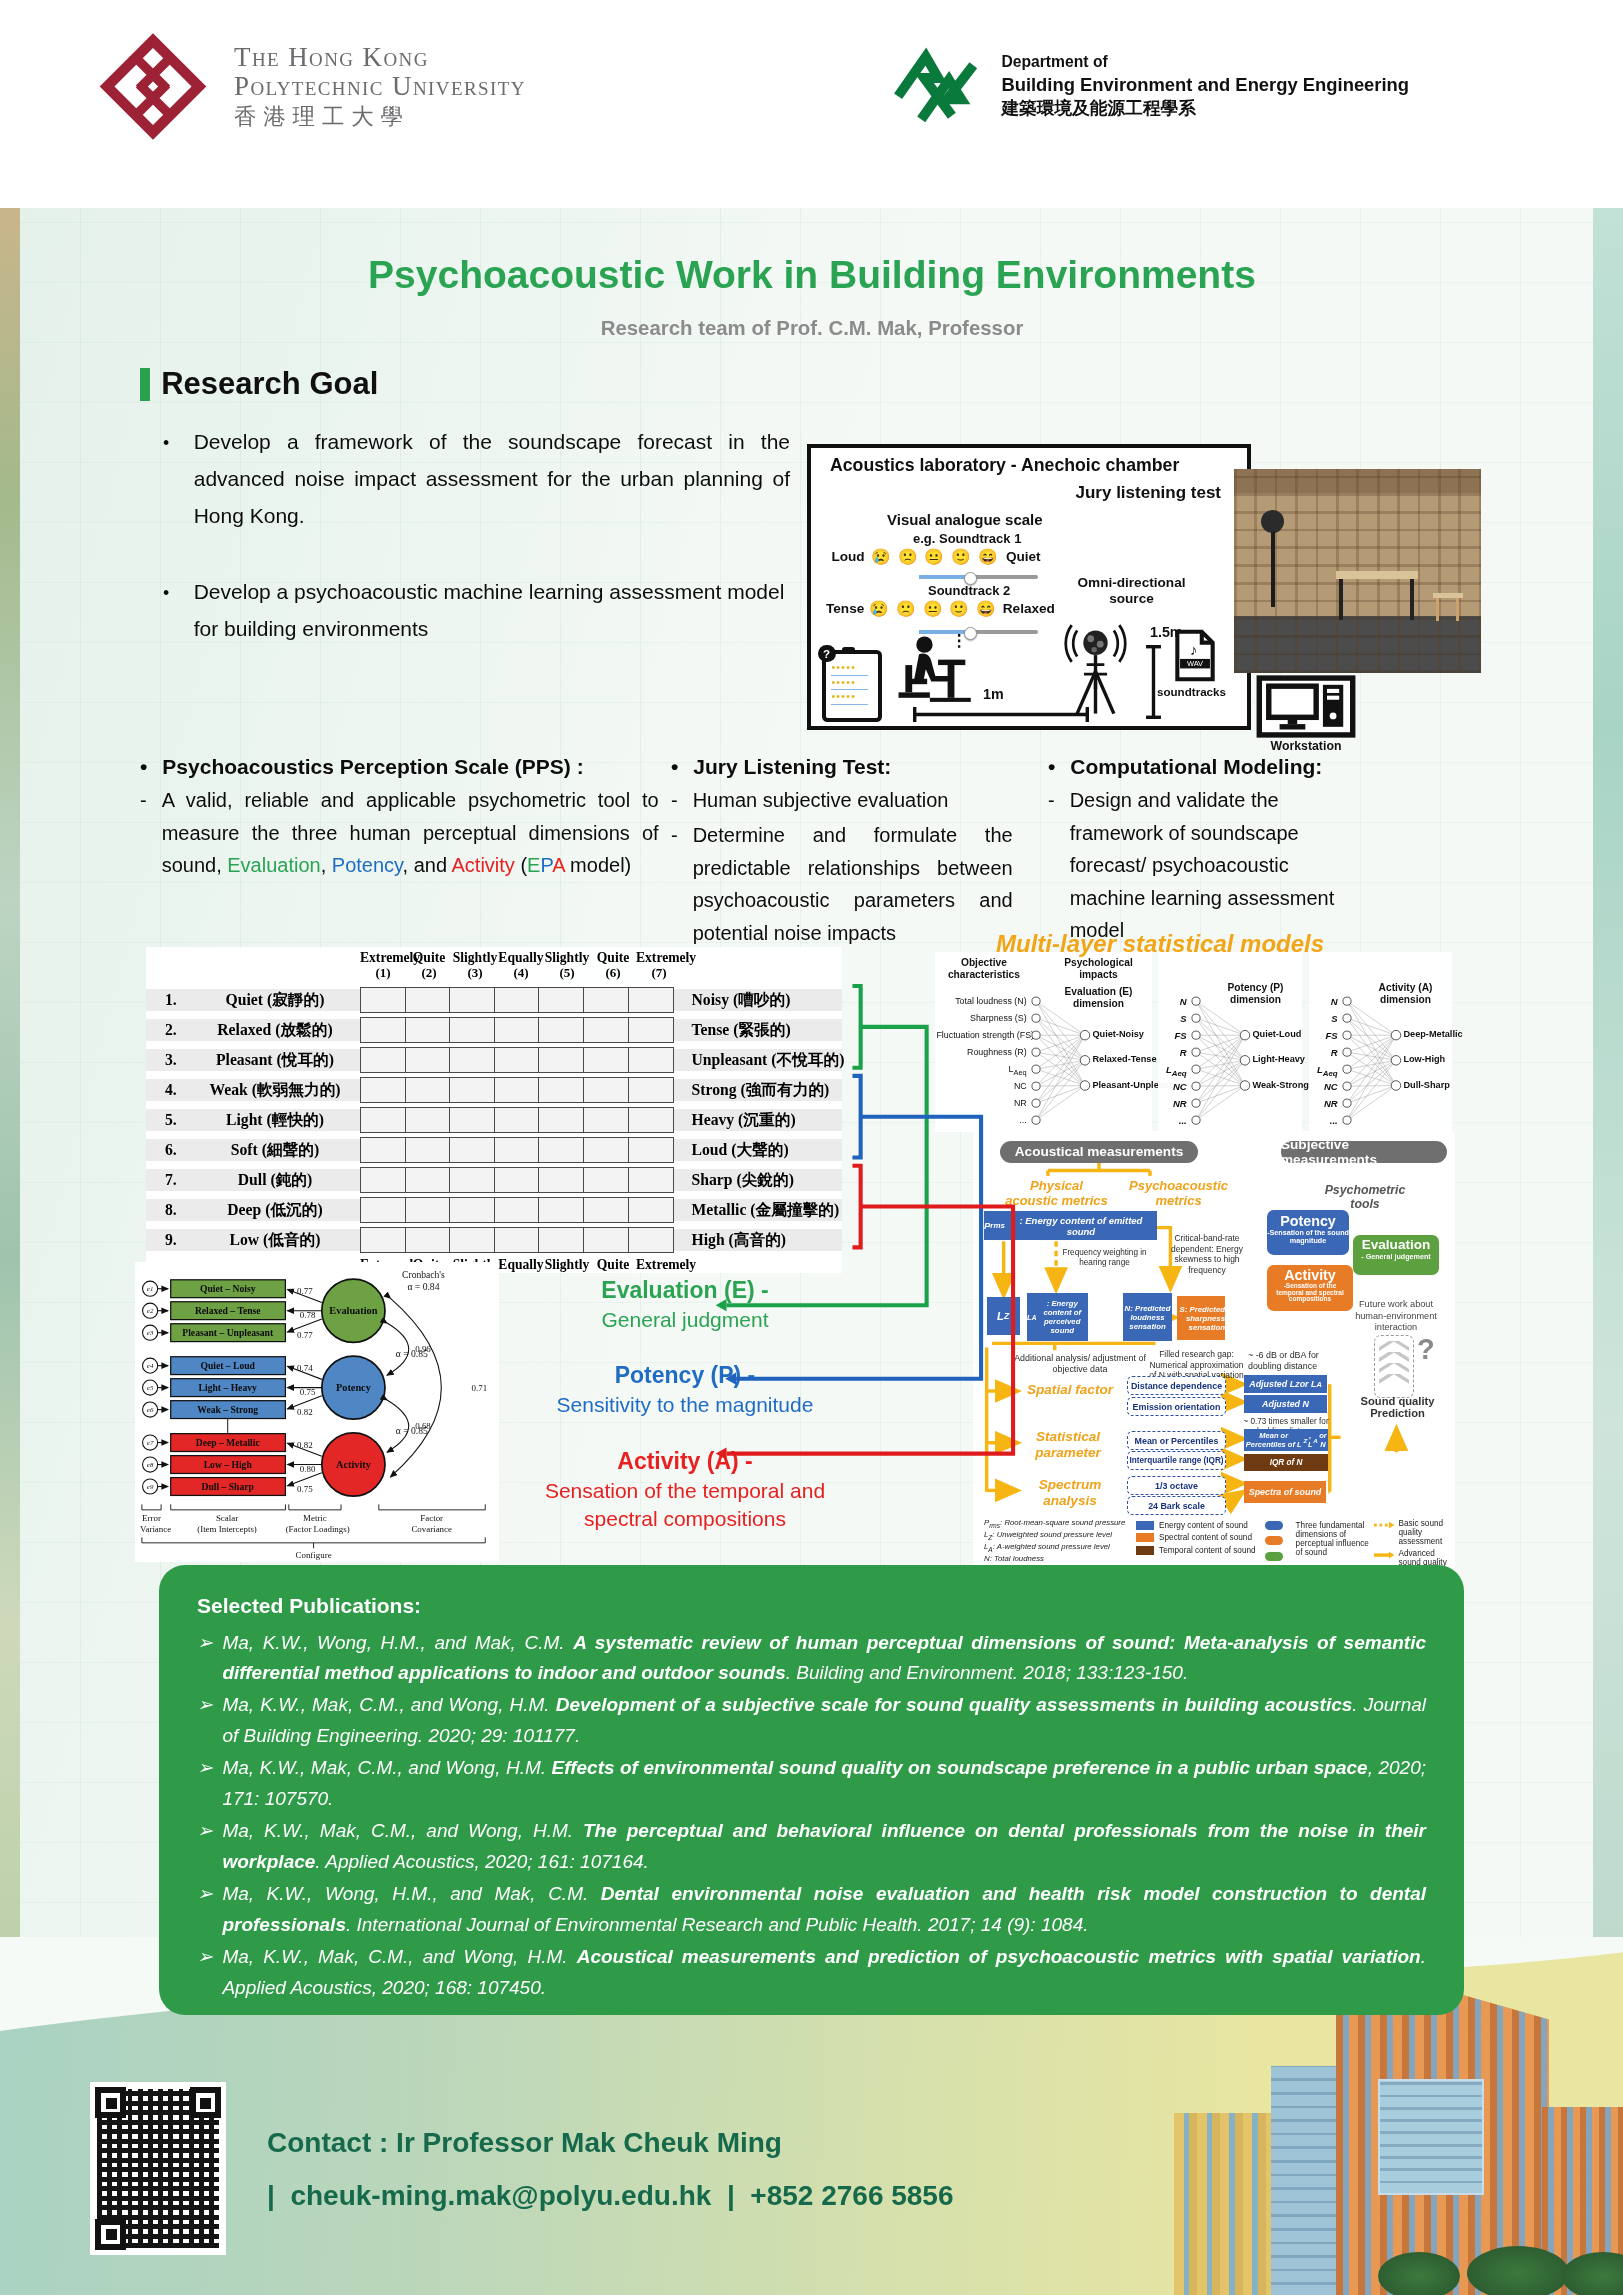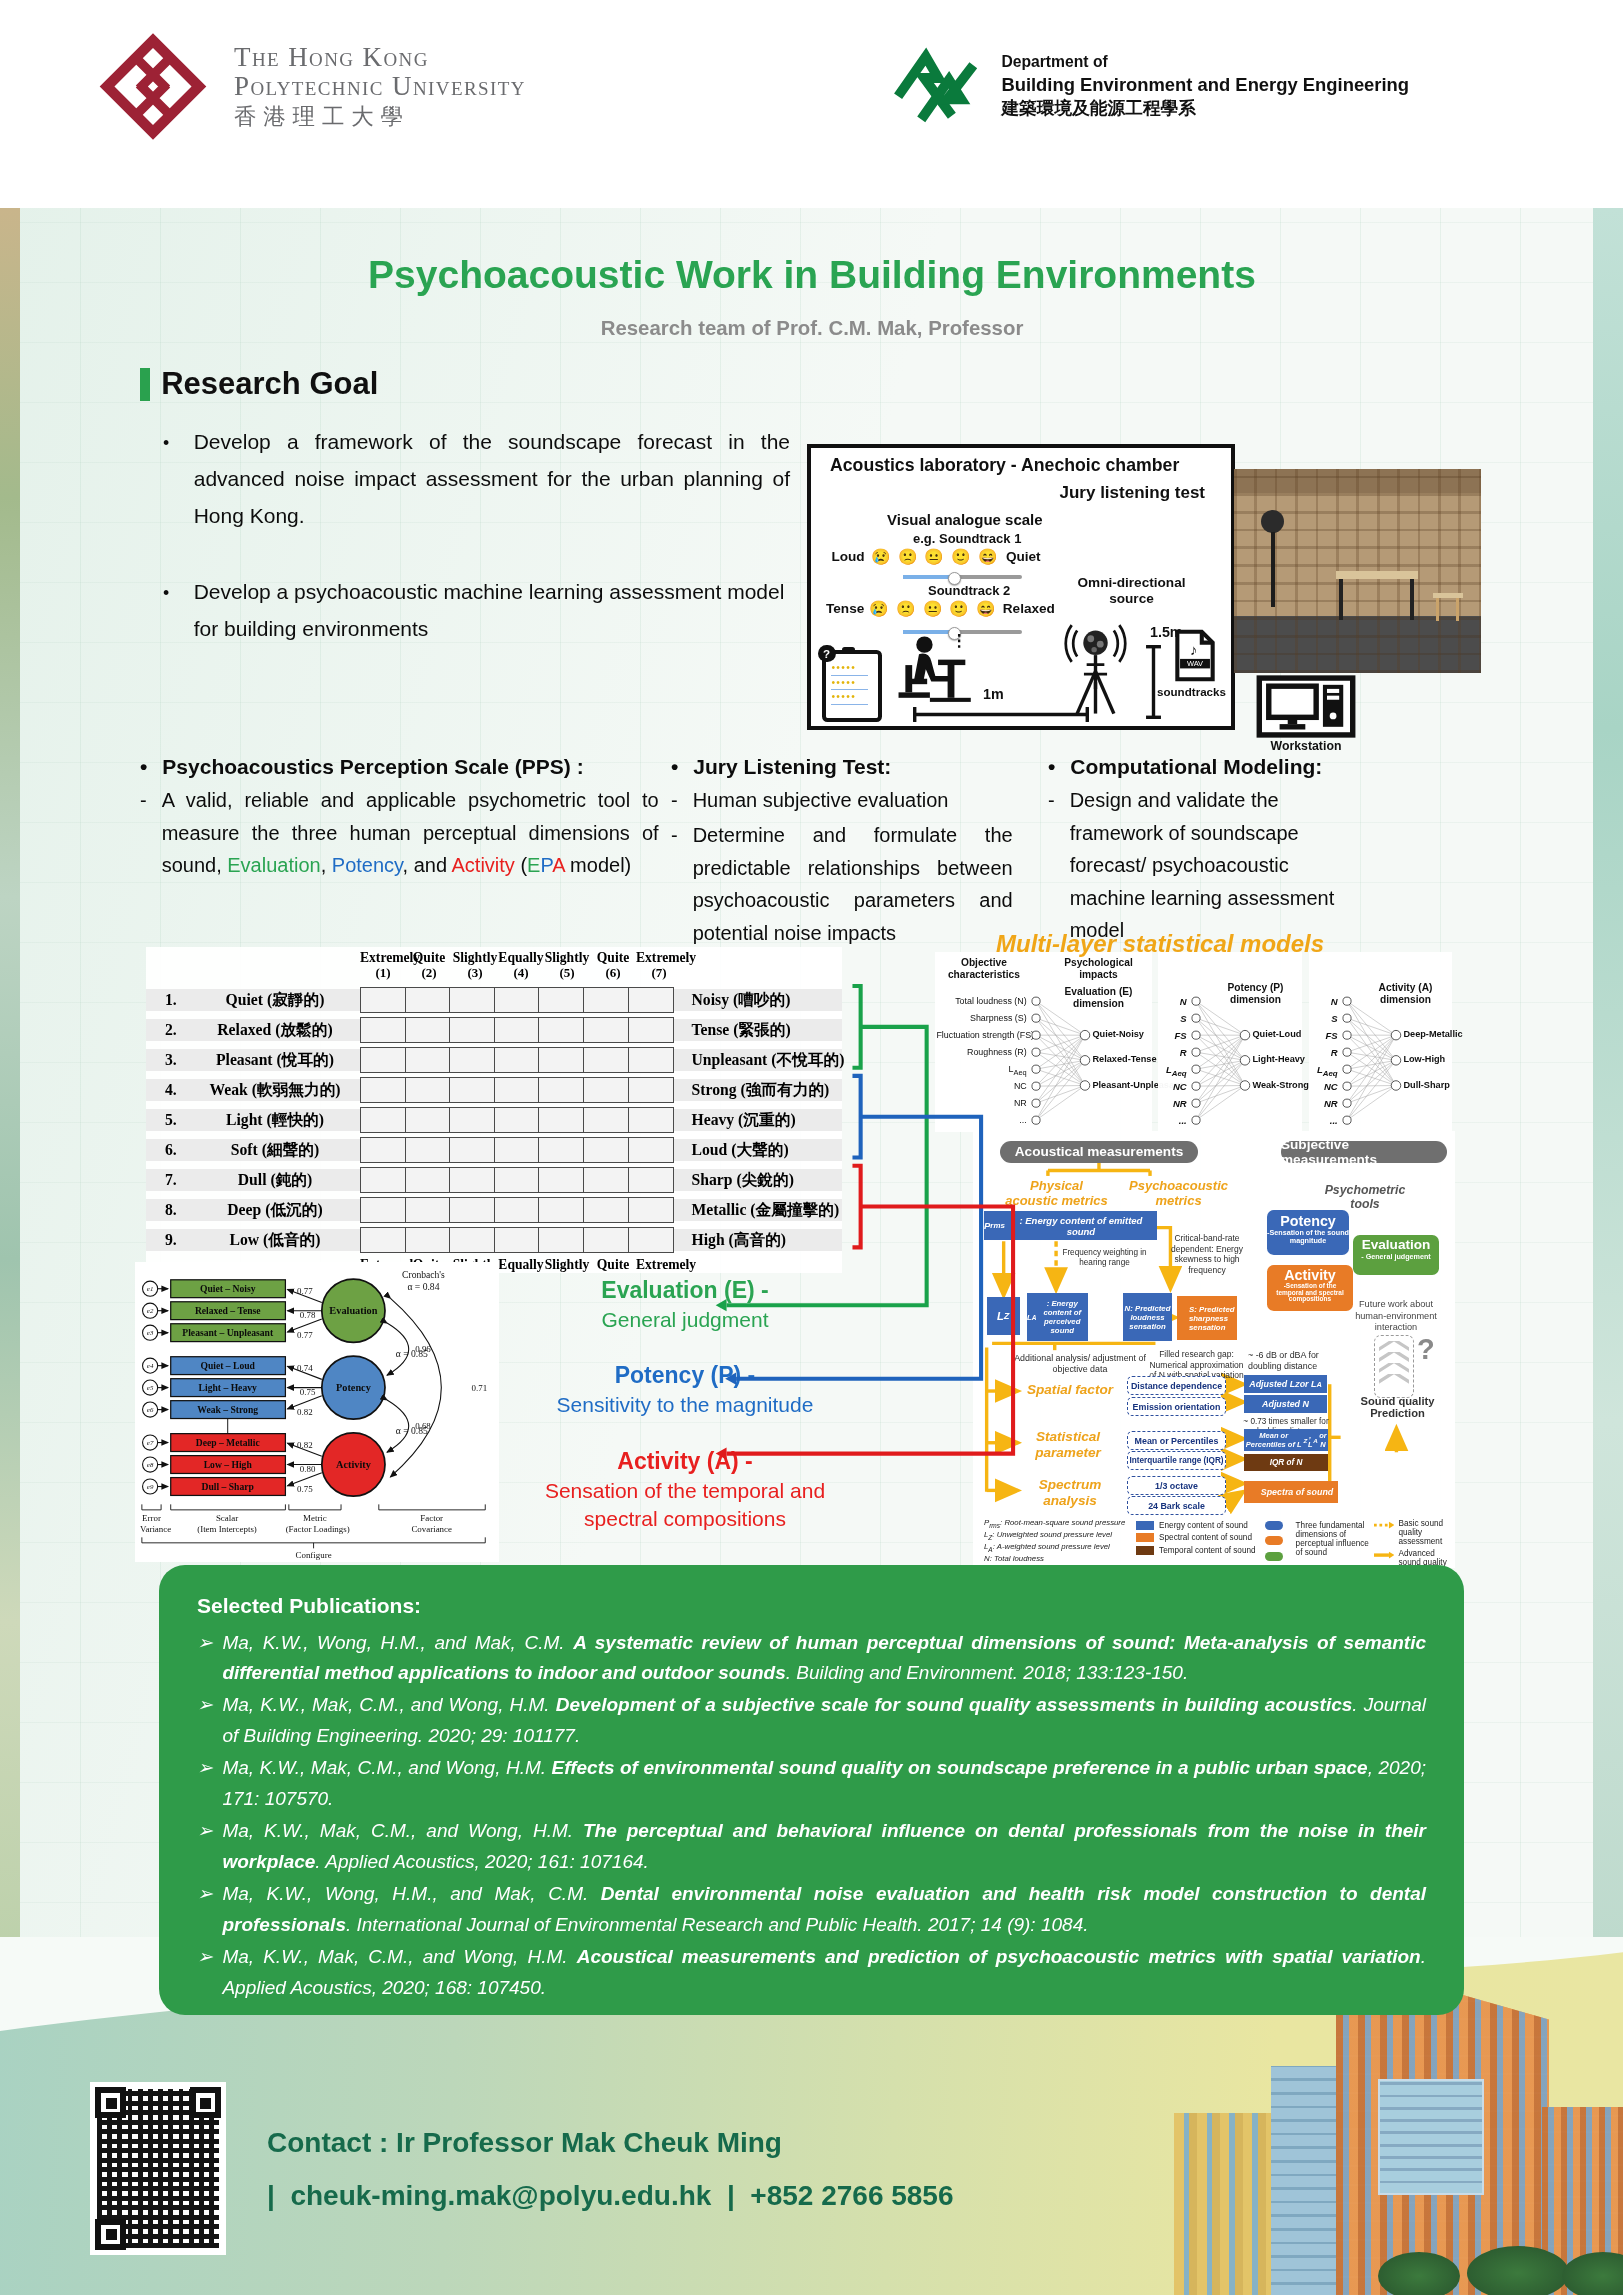--- a/index.html
+++ b/index.html
@@ -29,21 +29,21 @@
   .dept-l3{font-size:17.7px;font-weight:bold;}
   
   .title{left:0;top:253px;width:1624px;text-align:center;color:#2aa452;font-size:39px;font-weight:bold;z-index:2;}
   .subtitle{left:0;top:317px;width:1624px;text-align:center;color:#8b8b8b;font-size:20.4px;font-weight:bold;z-index:2;}
   .sec-h{display:flex;align-items:center;gap:11px;z-index:3;}
   .sec-bar{width:10.2px;height:33px;background:#2aa14e;}
   .sec-txt{font-size:31px;font-weight:bold;color:#101010;}
   .rg-item{display:flex;gap:24.5px;font-size:21px;color:#0d0d0d;line-height:1.75;z-index:2;}
   .rg-dot{font-size:17.7px;padding-top:4.1px;}
   
-  .lab{left:807px;top:444px;width:420px;height:278px;background:rgba(255,255,255,.97);border:4.1px solid #101010;z-index:3;}
+  .lab{left:807px;top:444px;width:420px;height:278px;background:rgba(255,255,255,.97);border:4.1px solid #101010;z-index:3;padding-left:16px;}
   .lab .t{font-weight:bold;color:#101010;}
   .slider{height:4.1px;background:#9a9a9a;position:relative;border-radius:2px;}
   .slider .fill{position:absolute;left:0;top:0;height:4.1px;width:40%;background:#7ab0e8;}
   .slider .knob{position:absolute;left:38%;top:-3.4px;width:11px;height:11px;border-radius:50%;background:#fff;border:0.7px solid #999;box-shadow:0 0.7px 1.4px rgba(0,0,0,.4);}
   .faces{font-size:15.7px;letter-spacing:1.4px;}
   .clip{border:4.1px solid #111;border-radius:5.4px;background:#fff;}
   .clip-row{color:#e3b40b;font-size:10.2px;letter-spacing:1.4px;line-height:1.35;border-bottom:1.4px solid #8ab4e8;width:37px;}
   .photo{left:1234px;top:469px;width:247px;height:204px;z-index:3;
      background-color:#b29672;
      background-image:
@@ -81,21 +81,21 @@
   .semp{left:135px;top:1262px;width:364px;height:300px;background:#fff;z-index:2;}
   
   .epa{left:450px;top:1275px;width:470px;text-align:center;z-index:2;line-height:1.35;}
   .epa .h{font-size:23px;font-weight:bold;}
   .epa .s{font-size:21px;}
   
   .flow{left:973px;top:1131px;width:482px;height:437px;background:rgba(255,255,255,.96);z-index:2;}
   .pill{background:#6f6f6f;color:#fff;border-radius:11.6px;font-weight:bold;font-size:13.6px;display:flex;align-items:center;justify-content:center;}
   .olab{color:#eea31b;font-weight:bold;font-style:italic;text-align:center;line-height:1.15;}
   .bluebox{background:#3a68b7;color:#fff;display:flex;align-items:center;justify-content:center;text-align:center;font-style:italic;font-weight:bold;}
-  .orangebox{background:#e87b26;color:#fff;display:flex;align-items:center;justify-content:center;text-align:left;font-style:italic;font-weight:bold;padding-left:12px;}
+  .orangebox{background:#e87b26;color:#fff;display:flex;align-items:center;justify-content:center;text-align:right;font-style:italic;font-weight:bold;}
   .brownbox{background:#6e3a12;color:#fff;display:flex;align-items:center;justify-content:center;text-align:center;font-style:italic;font-weight:bold;}
   .dashedbox{border:1.4px dashed #2d4f9e;border-radius:5.4px;background:#fff;color:#17337e;font-weight:bold;font-size:8.9px;display:flex;align-items:center;justify-content:center;}
   .fnote{color:#2b2b2b;text-align:center;line-height:1.25;}
   .card{border-radius:6.8px;color:#fff;text-align:center;line-height:1.05;}
   .chev{width:30px;height:9.5px;background:#c6c6c6;clip-path:polygon(0 100%,50% 0,100% 100%,100% 60%,50% -40%,0 60%);margin:1.4px auto;}
   .leg-sw{width:17.7px;height:8.9px;display:inline-block;margin-right:5.4px;flex:none;}
   .leg-line{display:flex;align-items:center;font-size:8.2px;color:#222;margin-bottom:3.4px;}
   
   .pubs{left:159px;top:1565px;width:1305px;height:450px;background:#2f9b49;border-radius:26px;color:#fff;z-index:5;box-sizing:border-box;padding:29px 38px;}
   .pubs h2{margin:0 0 9.5px 0;font-size:21px;}

